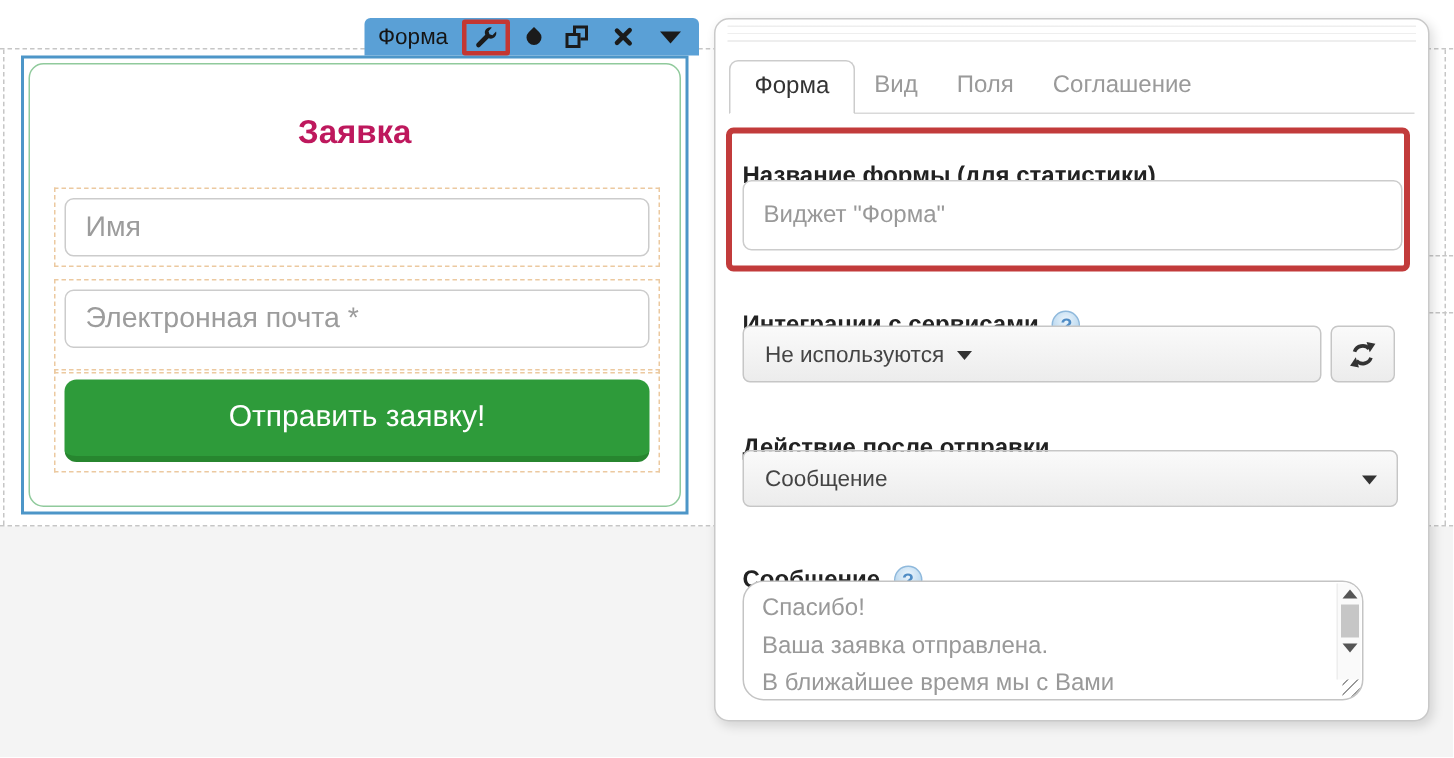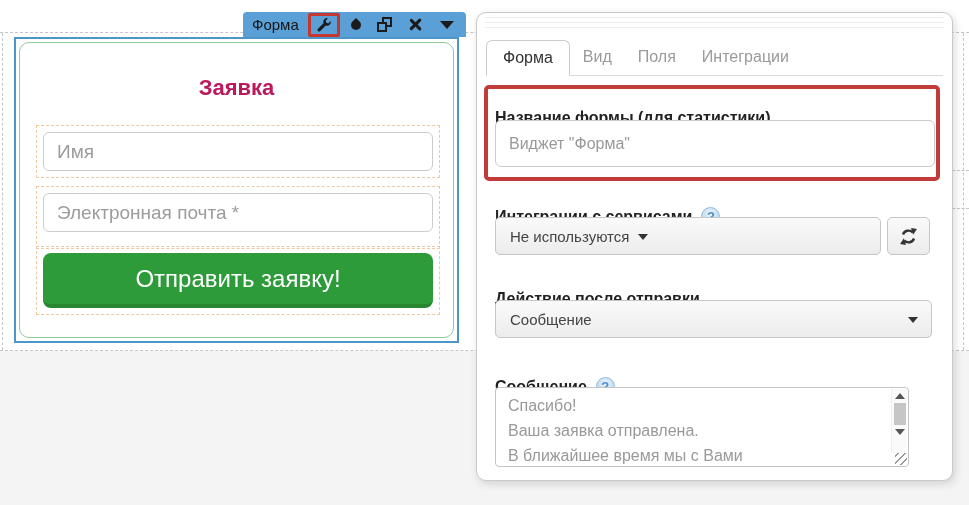--- a/index.html
+++ b/index.html
@@ -71,21 +71,21 @@
   .fp-input {
     display:block; width:calc(100% - 12px); height:39px; margin:6px;
     border:1px solid #ccc; border-radius:6px; padding:0 13px;
     font-family:"Liberation Sans", sans-serif; font-size:19px; color:#777; background:#fff; outline:none;
   }
   .fp-input::placeholder { color:#9c9c9c; opacity:1; }
   .fp-btn {
     display:flex; align-items:center; justify-content:center;
     width:calc(100% - 12px); height:55px; margin:6px;
     background:#2e9b3a; border:none; border-bottom:4px solid #27862f; border-radius:8px;
-    color:#fff; font-family:"Liberation Sans", sans-serif; font-size:24px; cursor:pointer;
+    color:#fff; font-family:"Liberation Sans", sans-serif; font-size:20px; cursor:pointer;
   }
 
   
   .panel {
     position:absolute; left:476px; top:12px; width:477px; height:469px; z-index:5;
     background:#fff; border:1px solid #c9c9c9; border-radius:10px;
     box-shadow:2px 3px 8px rgba(0,0,0,.14);
   }
   .panel-hairlines {
     position:absolute; left:8px; right:8px; top:4px; height:13px;
@@ -132,21 +132,21 @@
     width:0; height:0; margin-left:9px; margin-top:2px;
     border-left:5px solid transparent; border-right:5px solid transparent;
     border-top:6px solid #333;
   }
   .refresh-btn { left:410px; top:204px; width:43px; justify-content:center; padding:0; }
   .dd-action { left:18px; top:287px; width:437px; }
   .dd-action .dd-caret { position:absolute; right:13px; margin:0; top:16px; }
 
   .msg-box {
     position:absolute; left:18px; top:374px; width:414px; height:80px;
-    border:1px solid #c4c4c4; border-radius:4px; background:#fff; overflow:hidden; cursor:text;
+    border:1px solid #c4c4c4; border-radius:14px; background:#fff; overflow:hidden; cursor:text;
   }
   .msg-text { padding:5px 12px; font-size:16px; line-height:25px; color:#999; }
   .msg-scroll {
     position:absolute; right:1px; top:1px; width:16px; height:64px;
     background:#fafafa; border-left:1px solid #eee; display:flex; flex-direction:column; align-items:center;
   }
   .sb-arrow { width:0; height:0; margin:4px 0; cursor:pointer; }
   .sb-up { border-left:5px solid transparent; border-right:5px solid transparent; border-bottom:6px solid #555; }
   .sb-down { border-left:5px solid transparent; border-right:5px solid transparent; border-top:6px solid #555; }
   .sb-thumb { width:12px; height:22px; background:#c6c6c6; cursor:grab; }
@@ -208,21 +208,21 @@
     </div>
   </div>
 
   <div class="panel">
     <div class="panel-hairlines"></div>
 
     <div class="tabs">
       <div class="tab active">Форма</div>
       <div class="tab">Вид</div>
       <div class="tab">Поля</div>
-      <div class="tab">Интеграции</div>
+      <div class="tab">Соглашение</div>
     </div>
 
     <div class="annotation ann-name"></div>
 
     <div class="grp-label lbl-1">Название формы (для статистики)</div>
     <input class="txt-input" type="text" value="Виджет &quot;Форма&quot;" style="">
 
     <div class="grp-label lbl-2">
       <span>Интеграции с сервисами</span>
       <span class="q-icon"></span>

